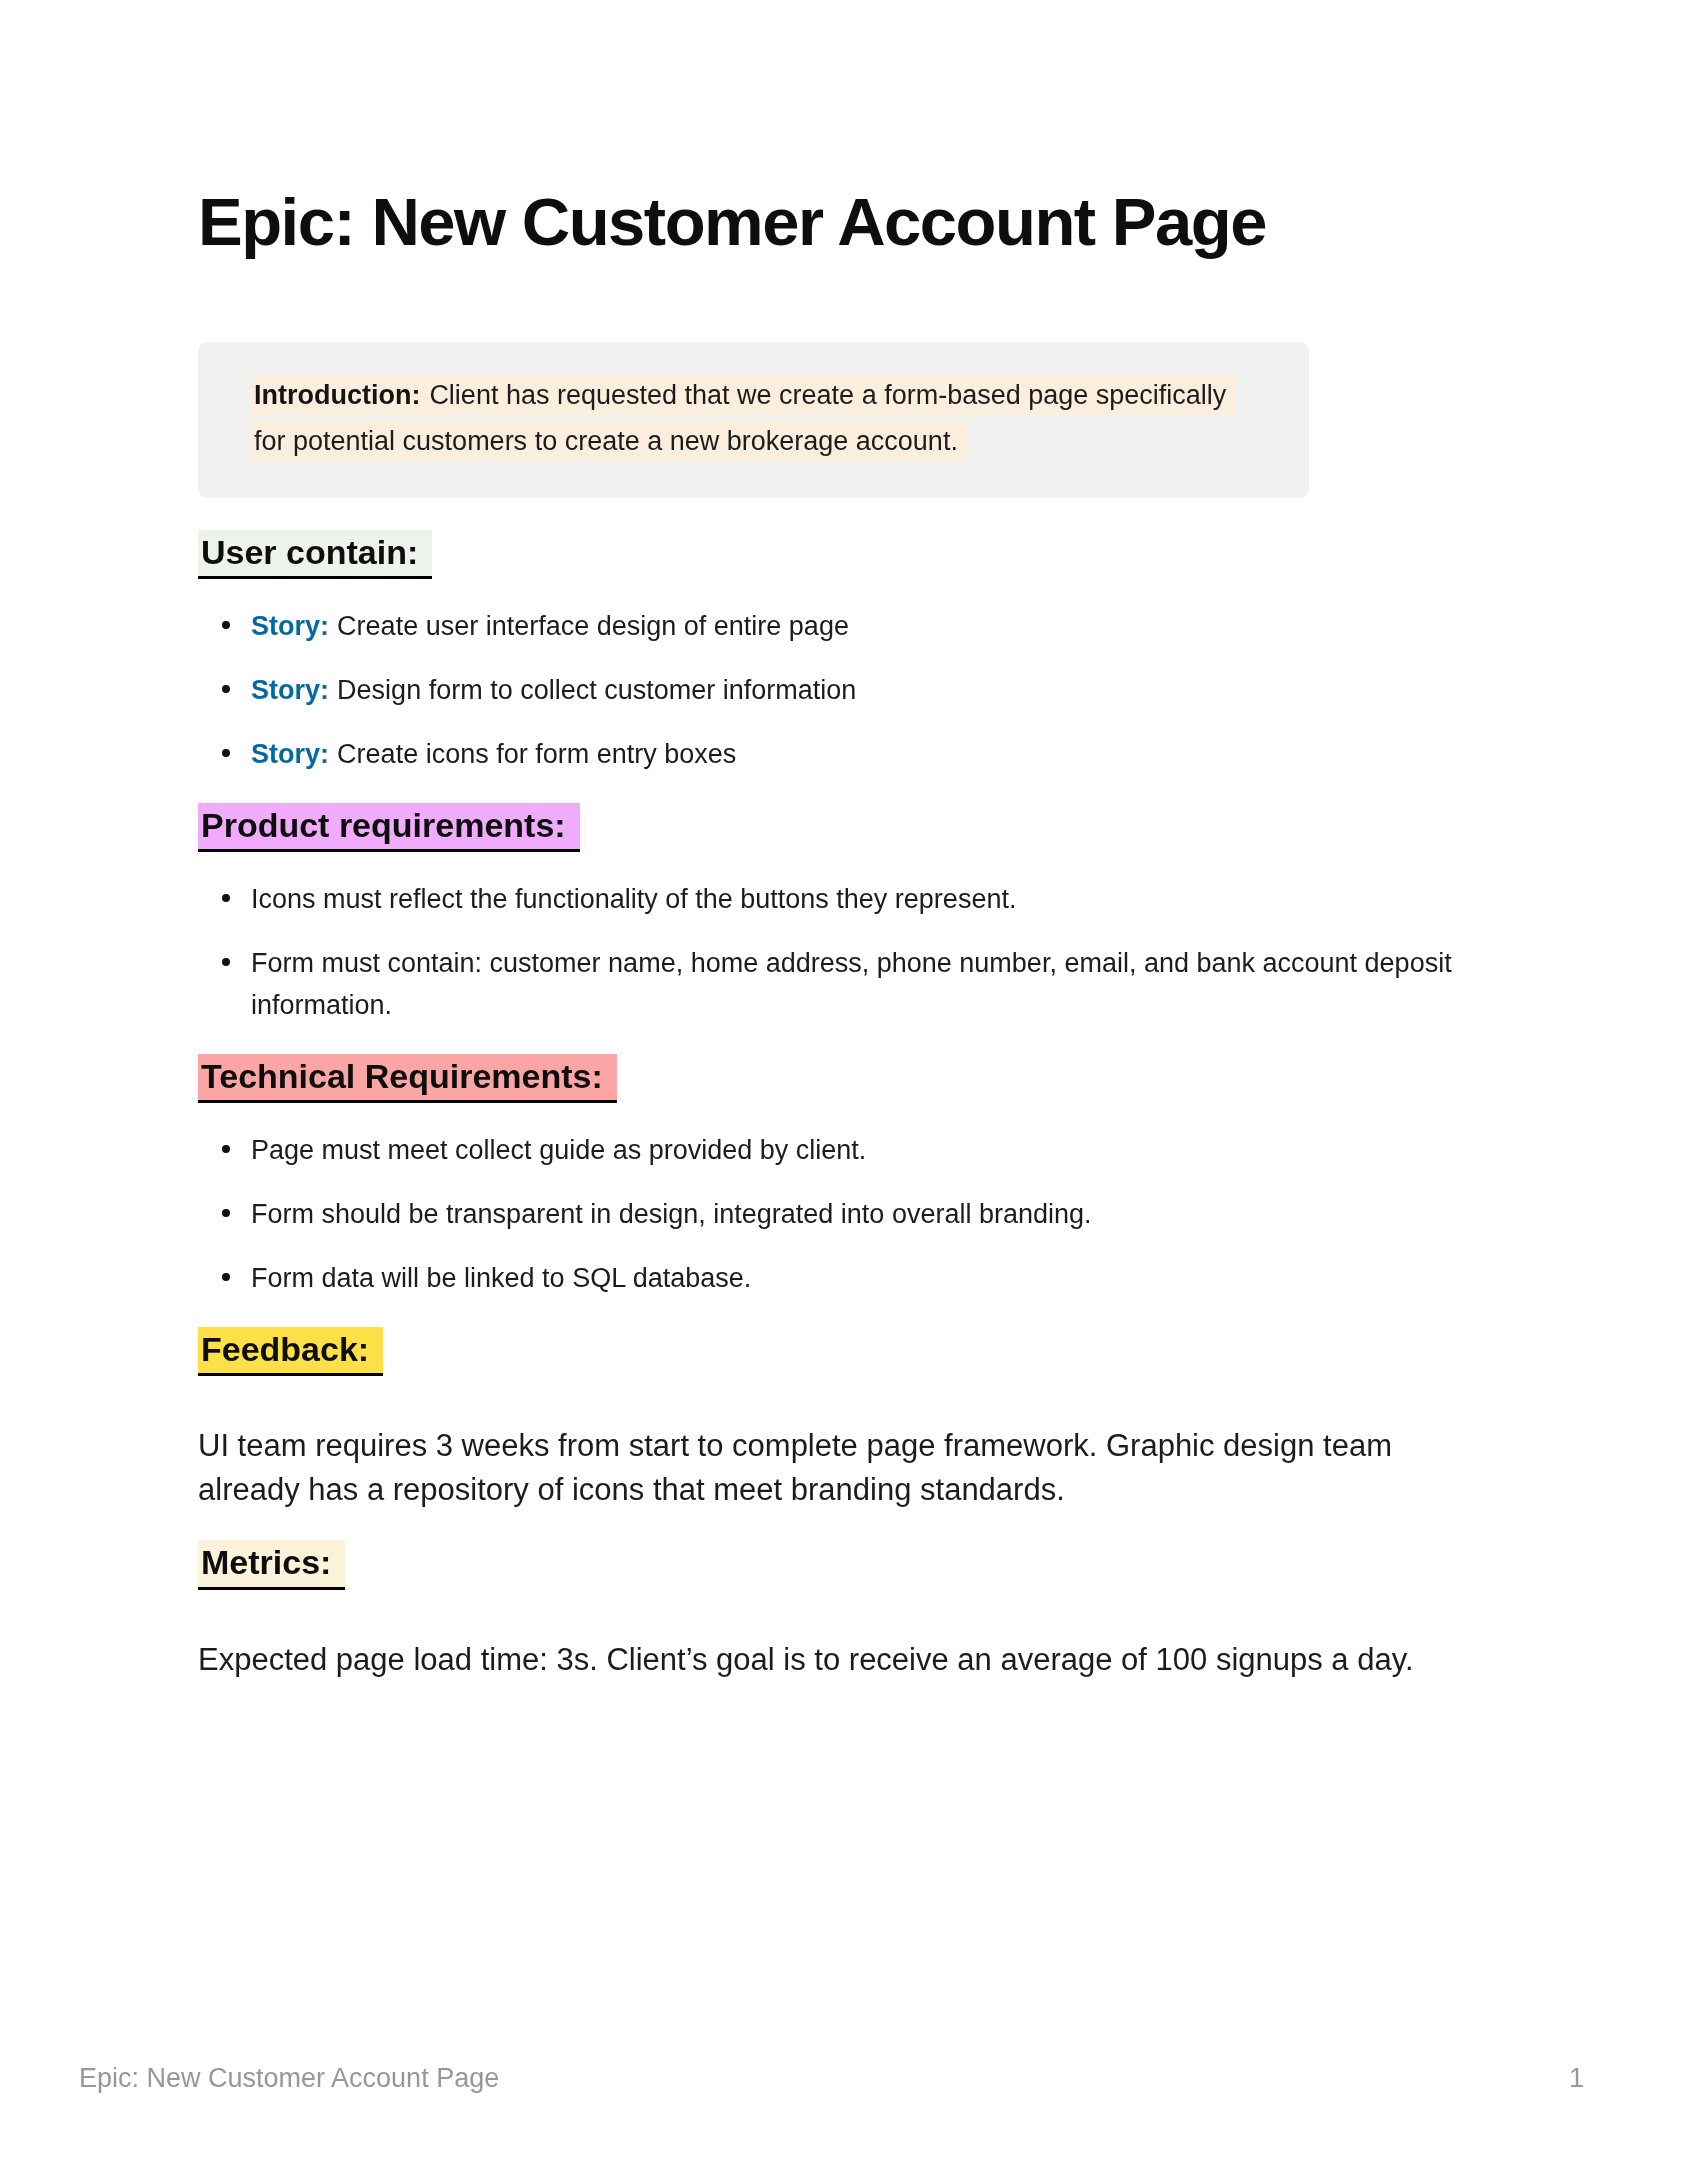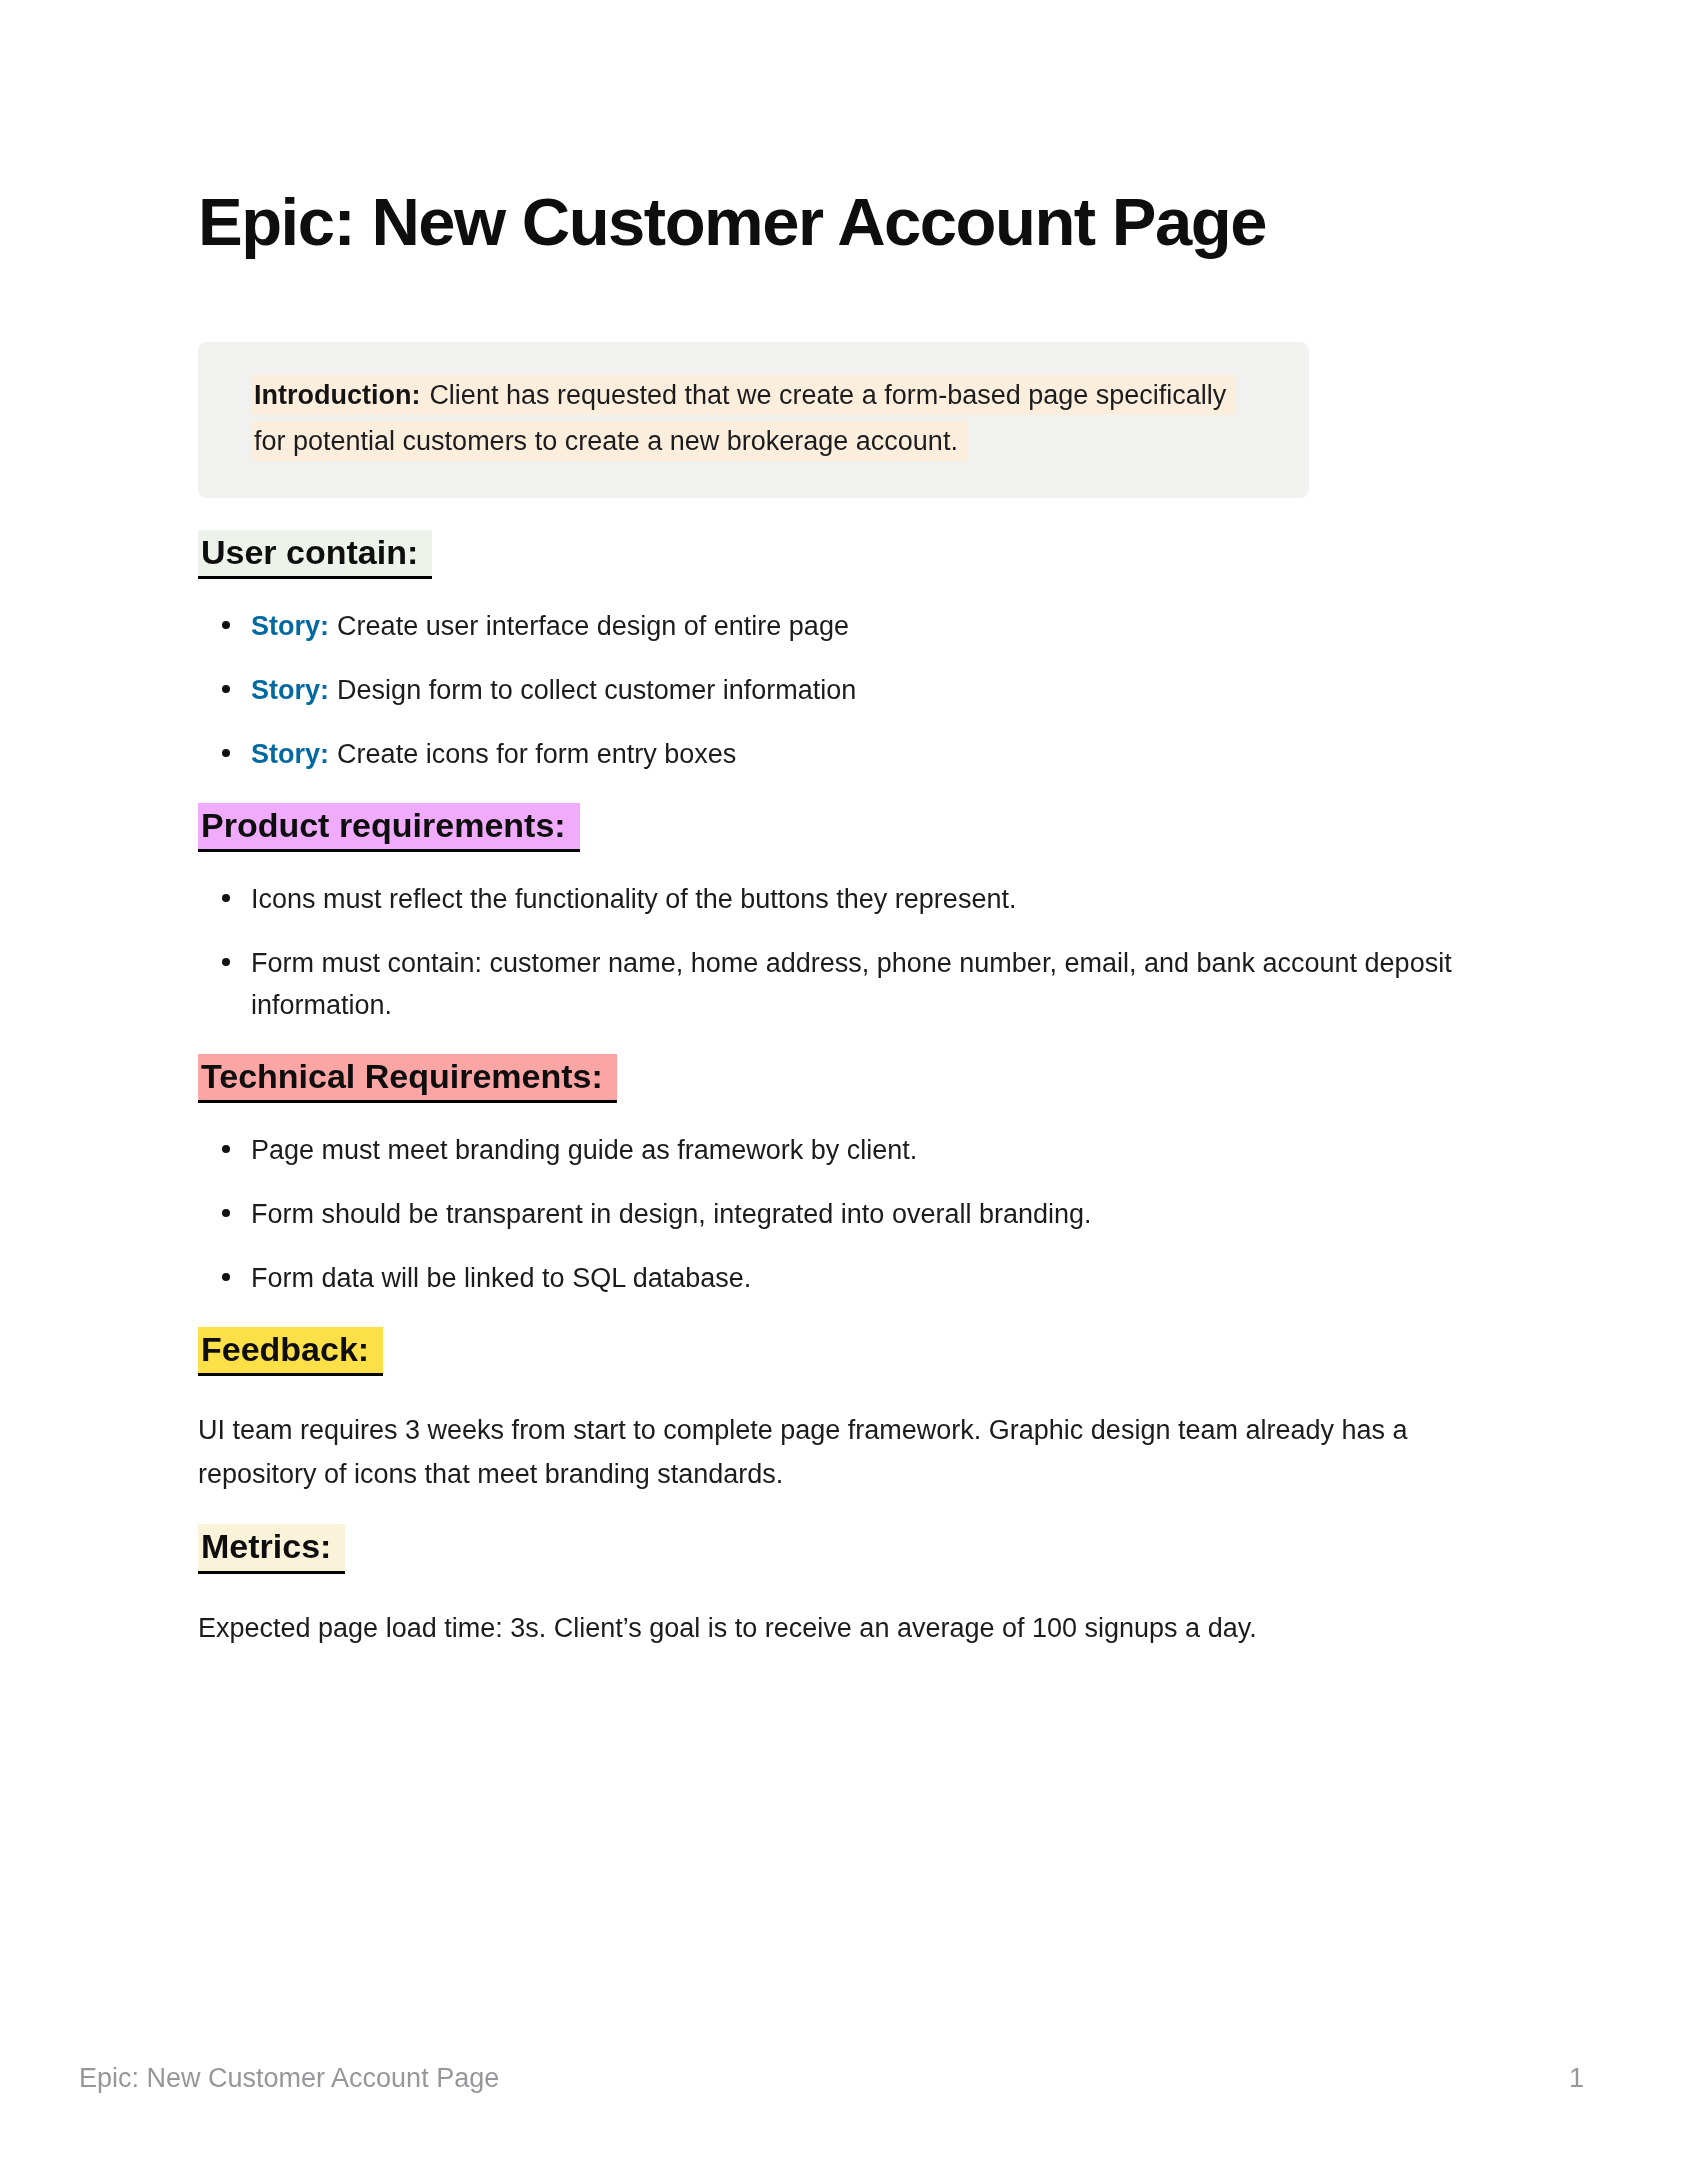--- a/index.html
+++ b/index.html
@@ -73,23 +73,23 @@
   }
   .dot {
     position: absolute;
     left: 24px; top: 16px;
     width: 8px; height: 8px;
     border-radius: 50%;
     background: #111;
   }
   .b { font-weight: 700; margin-right: 0.3em; color: #0369a1; }
   p.body-para {
-    font-size: 27px;
+    font-size: 31px;
     line-height: 44px;
-    margin: 32px 0 14px 0;
+    margin: 48px 0 14px 0;
     max-width: 1247px;
   }
   .footer {
     position: absolute;
     left: 79px; right: 99px;
     bottom: 84px;
     display: flex;
     justify-content: space-between;
     align-items: baseline;
     font-size: 27px;
@@ -134,21 +134,21 @@
     <li>
       <span class="dot"></span><span>Form must contain: customer name, home address, phone number, email, and bank account deposit information.</span>
     </li>
   </ul>
 
   <h2 class="section-heading">
     <span class="heading-span hl-mauve">Technical Requirements:</span>
   </h2>
   <ul class="bullets">
     <li>
-      <span class="dot"></span><span>Page must meet branding guide as framework by client.</span>
+      <span class="dot"></span><span>Page must meet collect guide as provided by client.</span>
     </li>
     <li>
       <span class="dot"></span><span>Form should be transparent in design, integrated into overall branding.</span>
     </li>
     <li>
       <span class="dot"></span><span>Form data will be linked to SQL database.</span>
     </li>
   </ul>
 
   <h2 class="section-heading">

